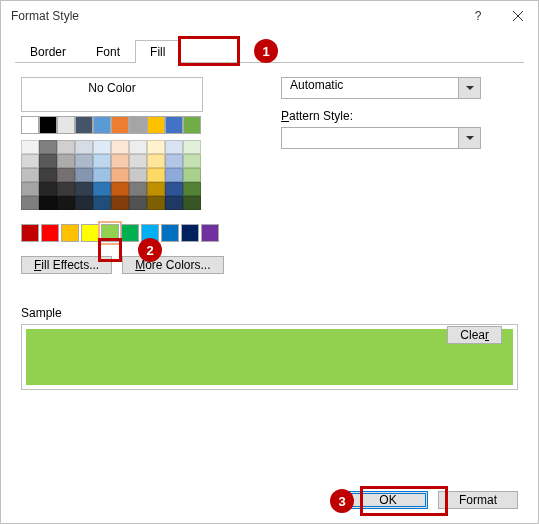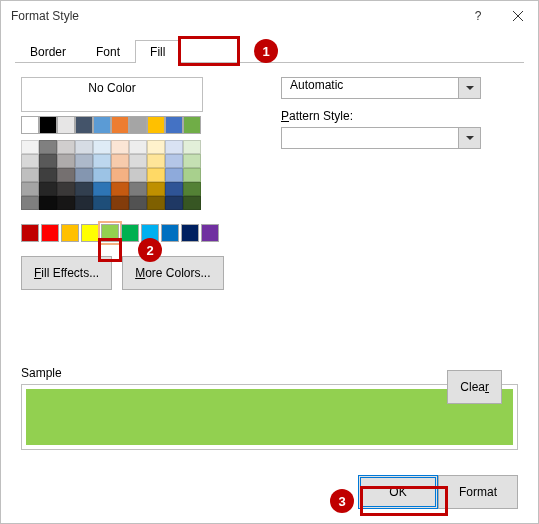--- a/index.html
+++ b/index.html
@@ -18,29 +18,29 @@
   .label { margin-bottom: 4px; }
   .underline { text-decoration: underline; }
   .nocolor { width: 182px; height: 35px; border: 1px solid #bfbfbf; text-align: center; line-height: 20px; margin-bottom: 4px; }
   .swatch-grid { display: grid; grid-template-columns: repeat(10, 18px); grid-auto-rows: 14px; gap: 0; }
   .swatch-grid.top { grid-auto-rows: 18px; margin-bottom: 6px; }
   .swatch-grid.standard { margin-top: 14px; grid-auto-rows: 18px; gap: 2px; grid-template-columns: repeat(10, 18px); }
   .sw { border: 1px solid rgba(0,0,0,0.15); }
   .swatch-grid.top .sw { border: 1px solid #aaa; }
   .swatch-grid.standard .sw { width: 18px; height: 18px; border: 1px solid #aaa; }
   .btns-row { margin-top: 14px; display: flex; gap: 10px; }
-  .btn3d { height: 34px; padding: 0 12px; background: #e1e1e1; border: 1px solid #adadad; display: inline-flex; align-items: center; justify-content: center; }
+  .btn3d { height: 18px; padding: 0 12px; background: #e1e1e1; border: 1px solid #adadad; display: inline-flex; align-items: center; justify-content: center; }
   .select { height: 22px; border: 1px solid #adadad; display: flex; align-items: flex-start; position: relative; background: #fff; margin-bottom: 10px; }
   .select .val { flex: 1; padding: 0 8px; }
   .select .arrow { width: 22px; height: 100%; border-left: 1px solid #adadad; display: flex; align-items: center; justify-content: center; background: #e1e1e1; }
   .select .arrow::after { content: ""; border-left: 4px solid transparent; border-right: 4px solid transparent; border-top: 4px solid #333; }
-  .sample-label { margin-top: 76px; }
+  .sample-label { margin-top: 32px; }
   .sample-box { margin-top: 4px; height: 66px; border: 1px solid #bfbfbf; padding: 4px; }
   .sample-inner { width: 100%; height: 100%; }
-  .footer { position: absolute; bottom: 14px; right: 20px; display: flex; gap: 0; }
+  .footer { position: absolute; bottom: 14px; right: 20px; display: flex; gap: 10px; }
   .footer .btn3d { width: 80px; justify-content: center; }
   .clear-row { position: absolute; right: 36px; bottom: 60px; }
   .callout { position: absolute; width: 24px; height: 24px; border-radius: 50%; background: #c00000; color: #fff; display: flex; align-items: center; justify-content: center; font-weight: bold; font-size: 13px; }
   .hl { position: absolute; border: 3px solid #c00000; pointer-events: none; }
 </style>
 </head>
 <body>
 
 <div class="window">
   <div class="titlebar">

